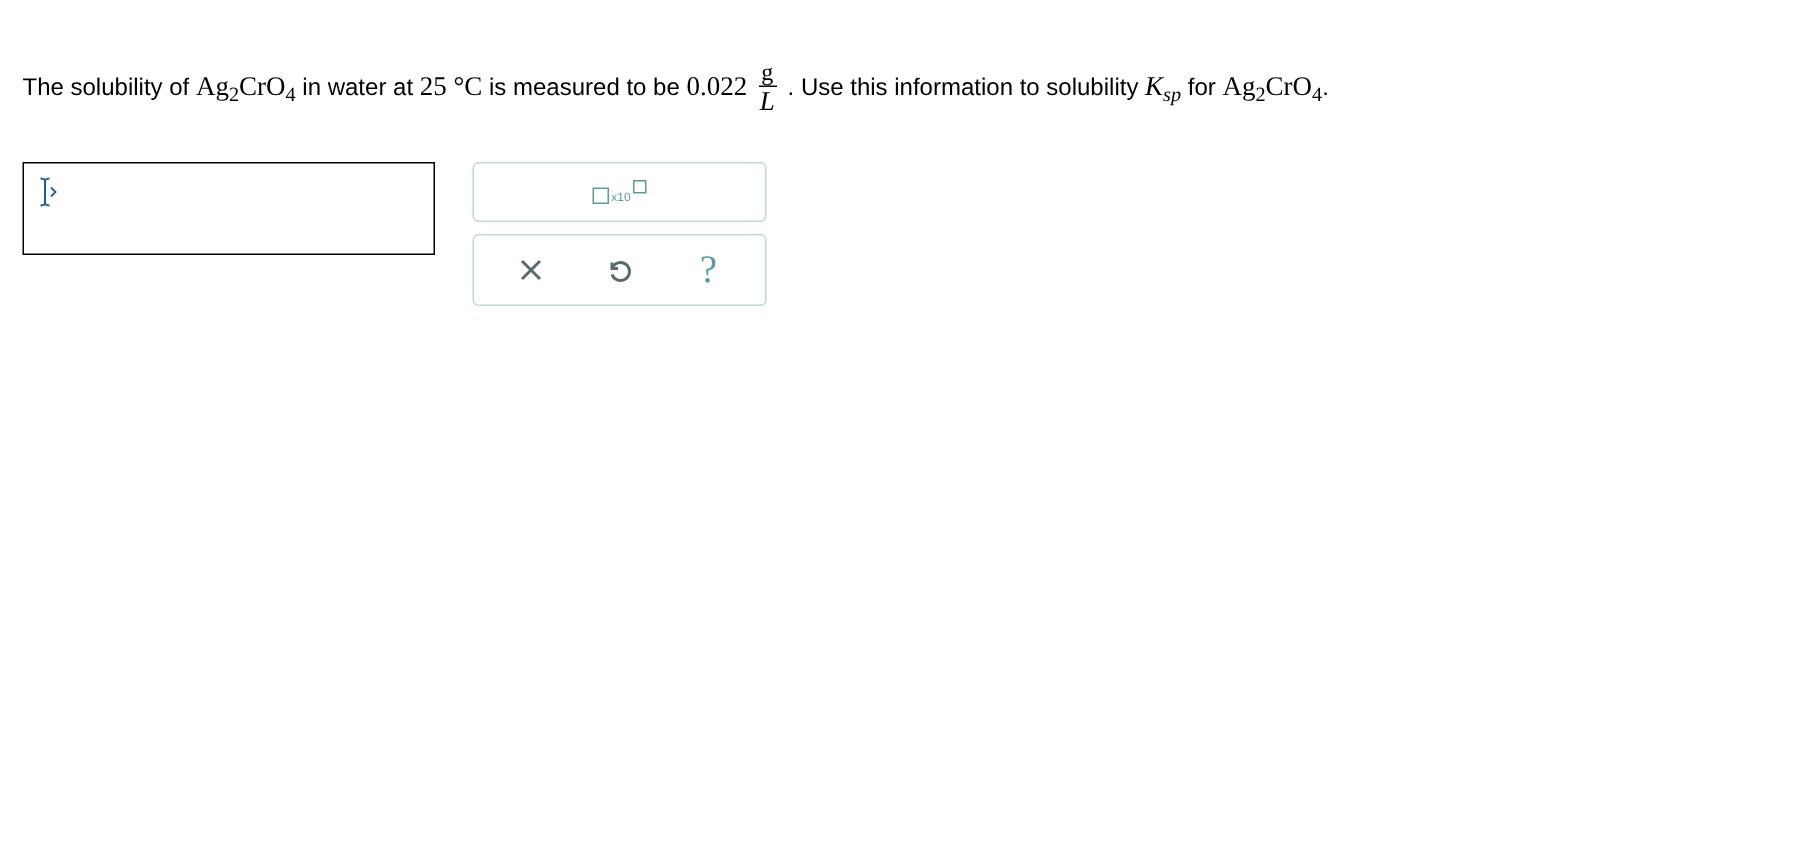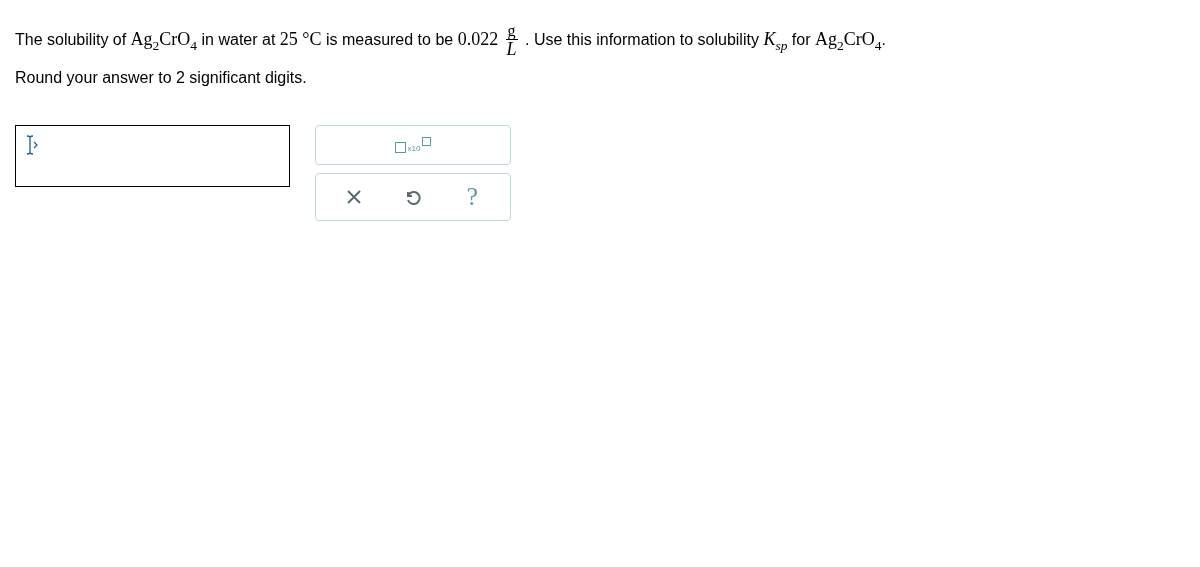--- a/index.html
+++ b/index.html
@@ -8,20 +8,21 @@
     padding: 20px 15px;
     font-family: Arial, Helvetica, sans-serif;
     font-size: 16px;
     color: #000;
     background: #fff;
     width: 1200px;
   }
   .question-text {
     line-height: 2.2;
     margin-bottom: 30px;
+    margin-top: 18px;
   }
   .formula {
     font-family: "Times New Roman", Times, serif;
     font-size: 18px;
   }
   sub {
     font-size: 0.75em;
     vertical-align: sub;
     line-height: 0;
   }
@@ -140,21 +141,20 @@
   <span class="formula">0.022</span>
   <span class="fraction">
     <span class="num">g</span>
     <span class="den formula italic">L</span>
   </span>
   <span>. Use this information to solubility </span>
   <span class="formula italic"><span>K</span><sub>sp</sub></span>
   <span> for </span>
   <span class="formula"><span>Ag</span><sub>2</sub><span>CrO</span><sub>4</sub></span><span>.</span>
   <br>
-  <span>Round your answer to 2 significant digits.</span>
 </div>
 
 <div class="answer-area">
   <div class="answer-box">
     <span class="cursor-icon">
       <svg viewBox="0 0 14 22">
         <path d="M3 2 Q5 2 6 3 L6 3 Q7 2 9 2 M6 3 L6 19 M3 20 Q5 20 6 19 L6 19 Q7 20 9 20" stroke="#1a5f8f" stroke-width="1.3" fill="none"></path>
         <path d="M10 8 L13 11 L10 14" stroke="#1a5f8f" stroke-width="1.2" fill="none"></path>
       </svg>
     </span>

